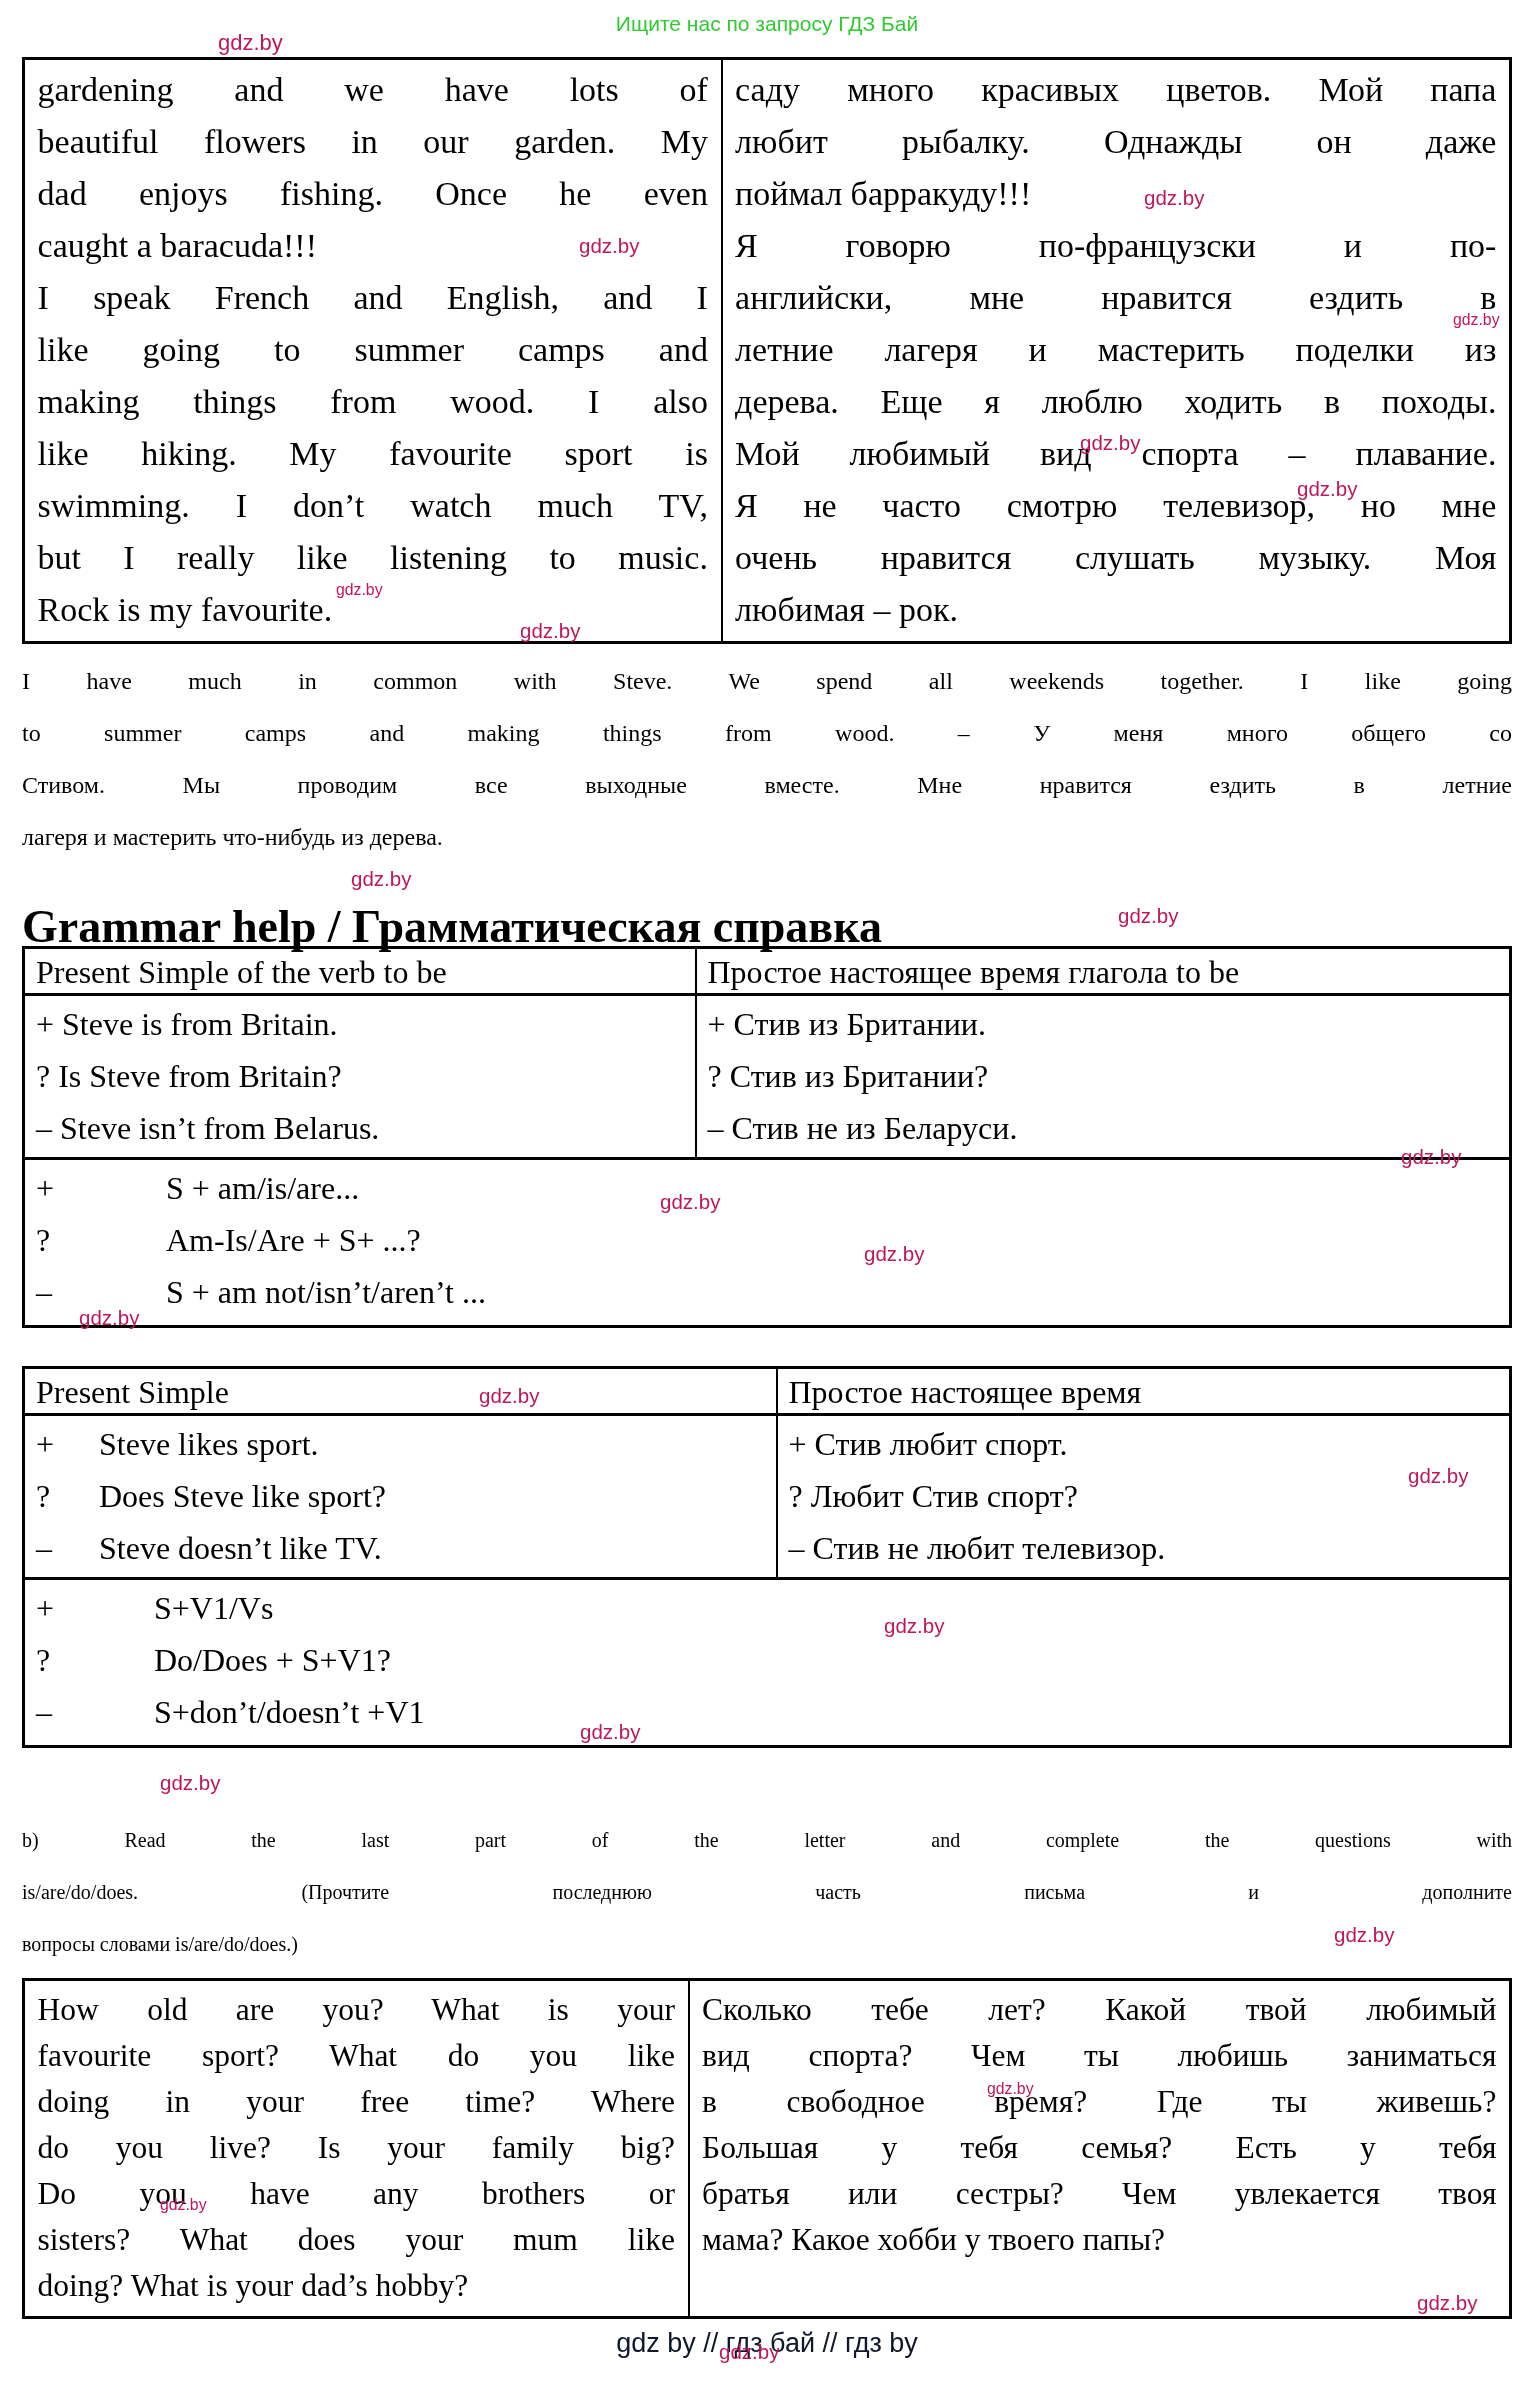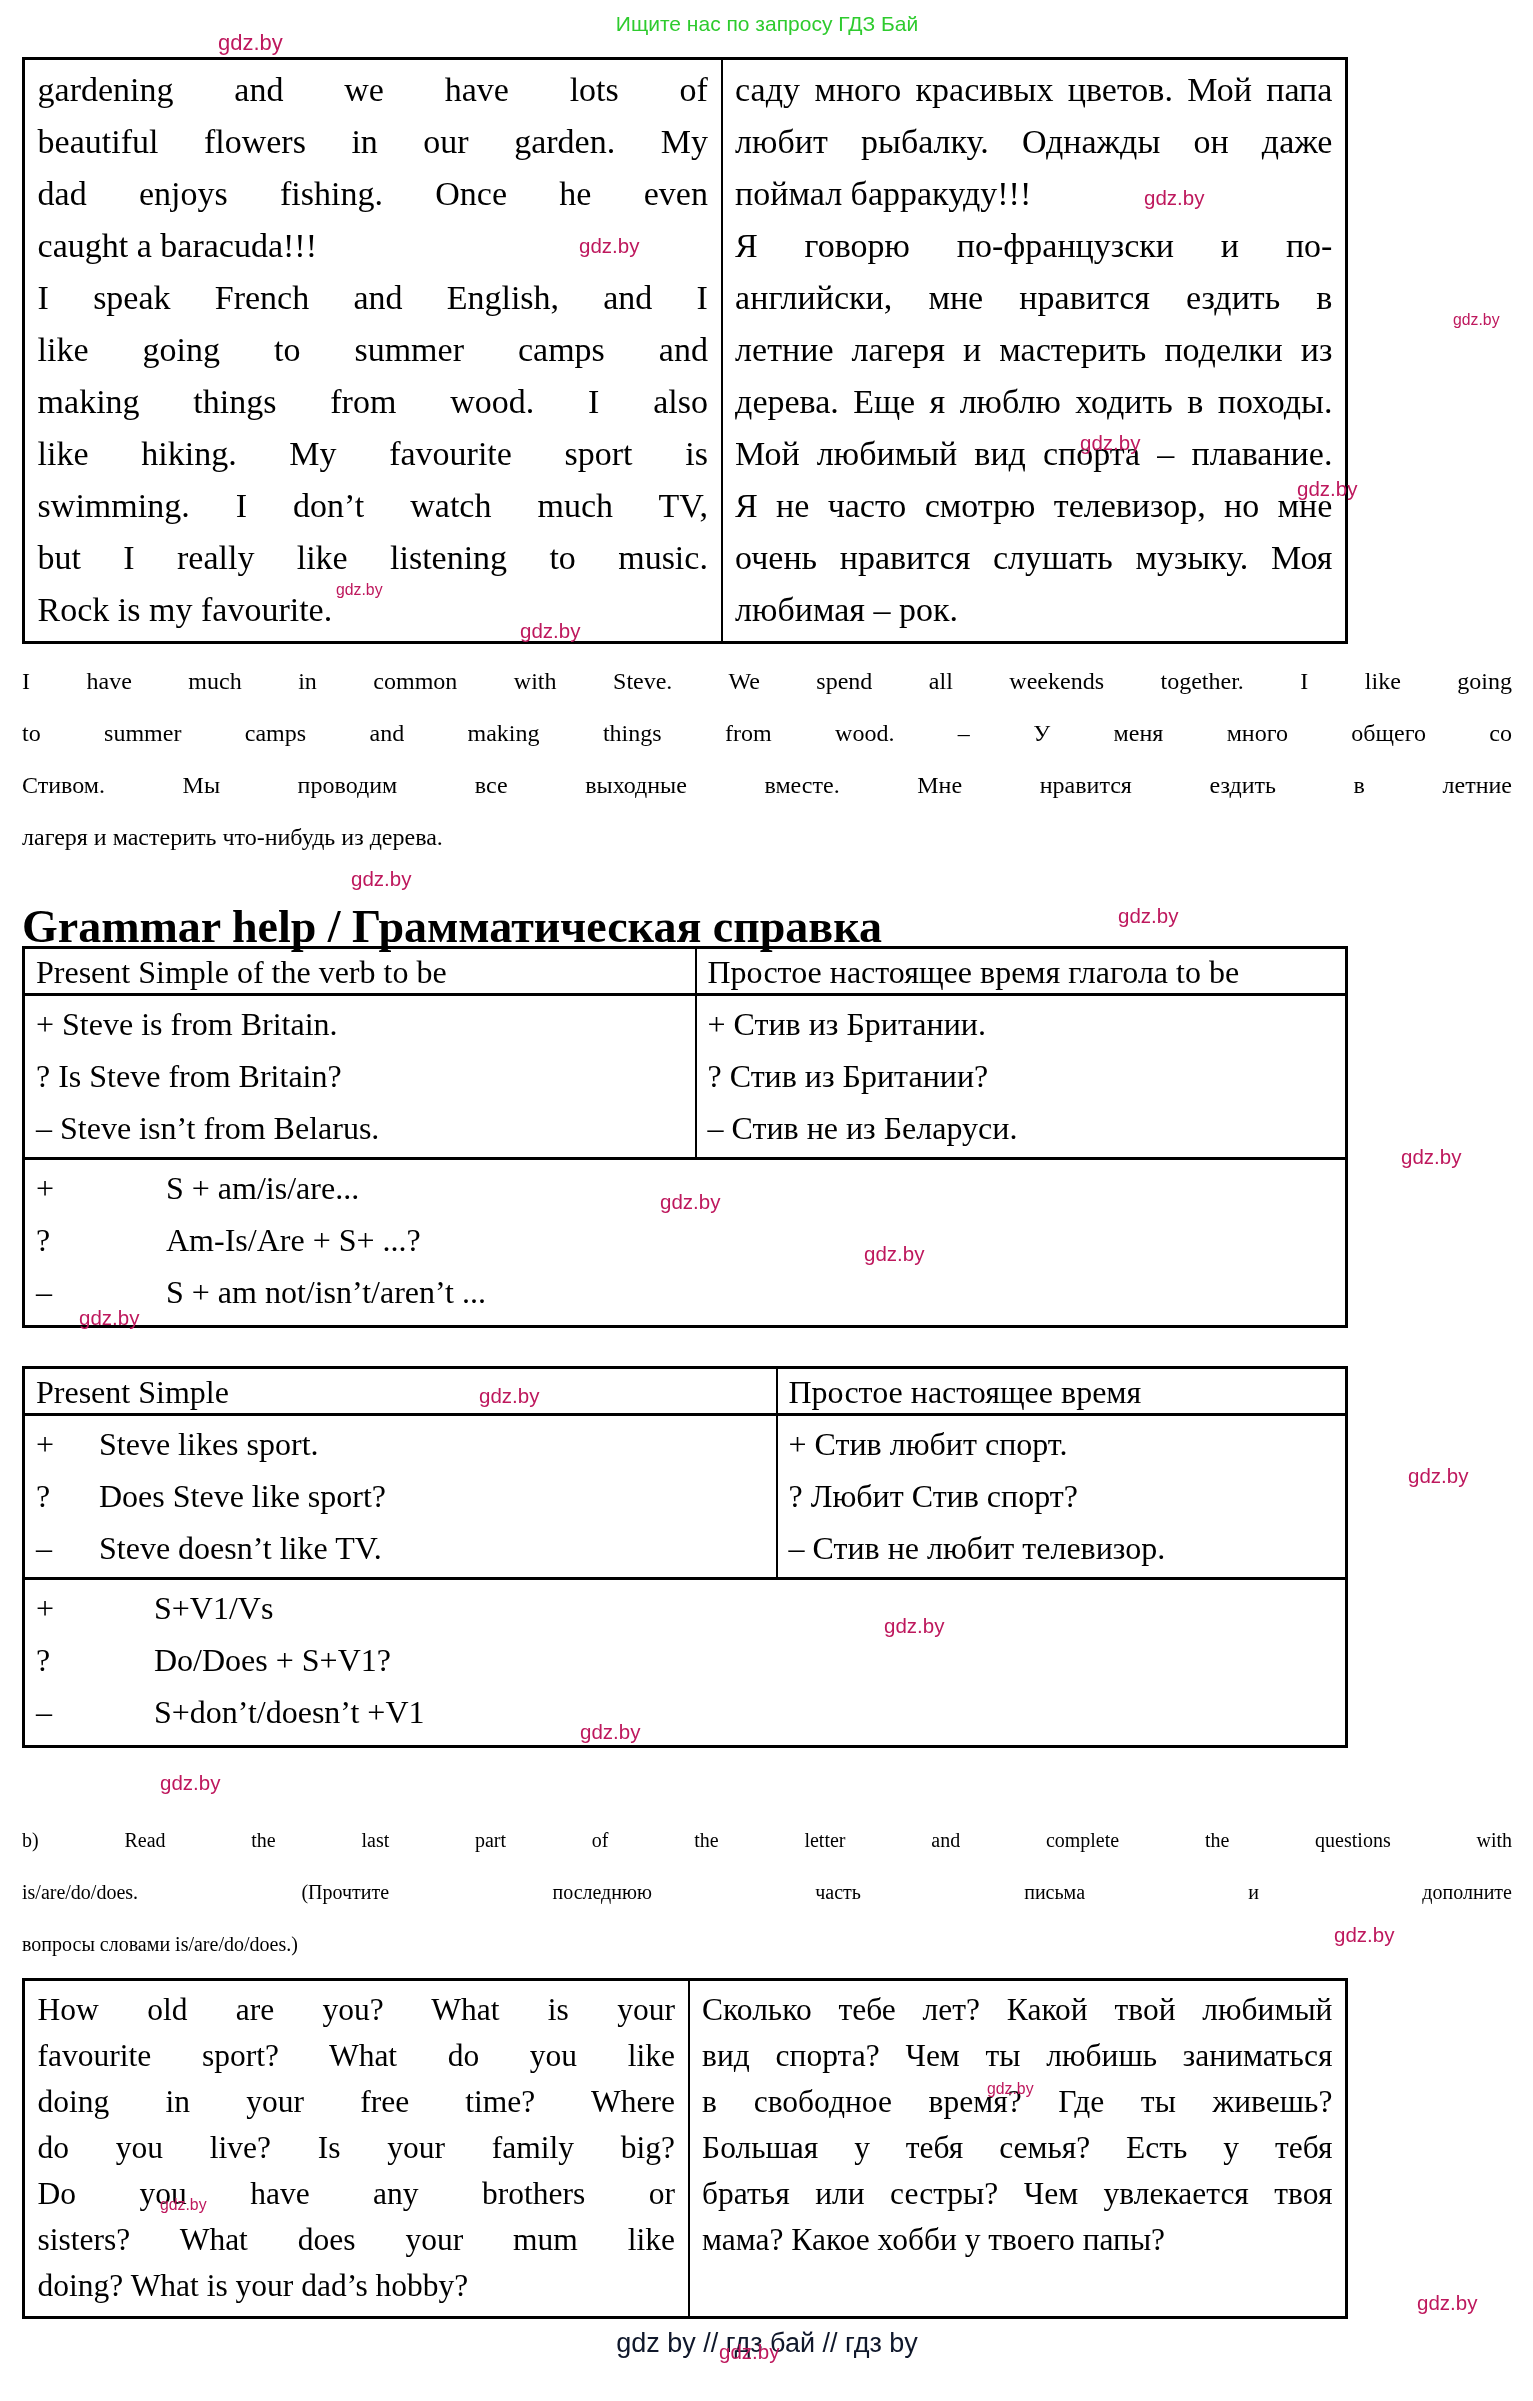--- a/index.html
+++ b/index.html
@@ -5,21 +5,21 @@
   html,body{margin:0;padding:0;}
   body{
     width:1534px;height:2401px;position:relative;background:#ffffff;
     font-family:"Liberation Serif",serif;color:#000;overflow:hidden;
   }
   .banner{
     padding-top:7.9px;height:31.5px;text-align:center;
     font-family:"Liberation Sans",sans-serif;font-size:21px;line-height:31.5px;
     color:#2ecb2e;
   }
-  table{border-collapse:collapse;table-layout:fixed;margin-left:22px;width:1326px;padding-left:38px;}
+  table{border-collapse:collapse;table-layout:fixed;margin-left:22px;width:1490px;padding-left:38px;}
   .tbl{border:3.9px solid #000;}
   .tbl td{border:2.4px solid #000;vertical-align:top;padding:4.7px 12.6px;}
   
   .letter{margin-top:17.3px;}
   .letter td{font-size:34px;line-height:52px;}
   
   .jl{text-align:justify;text-align-last:justify;white-space:normal;}
   .jl.last{text-align-last:left;}
   
   .para{margin:11px 22px 0;width:1490px;font-size:24px;line-height:52px;}

